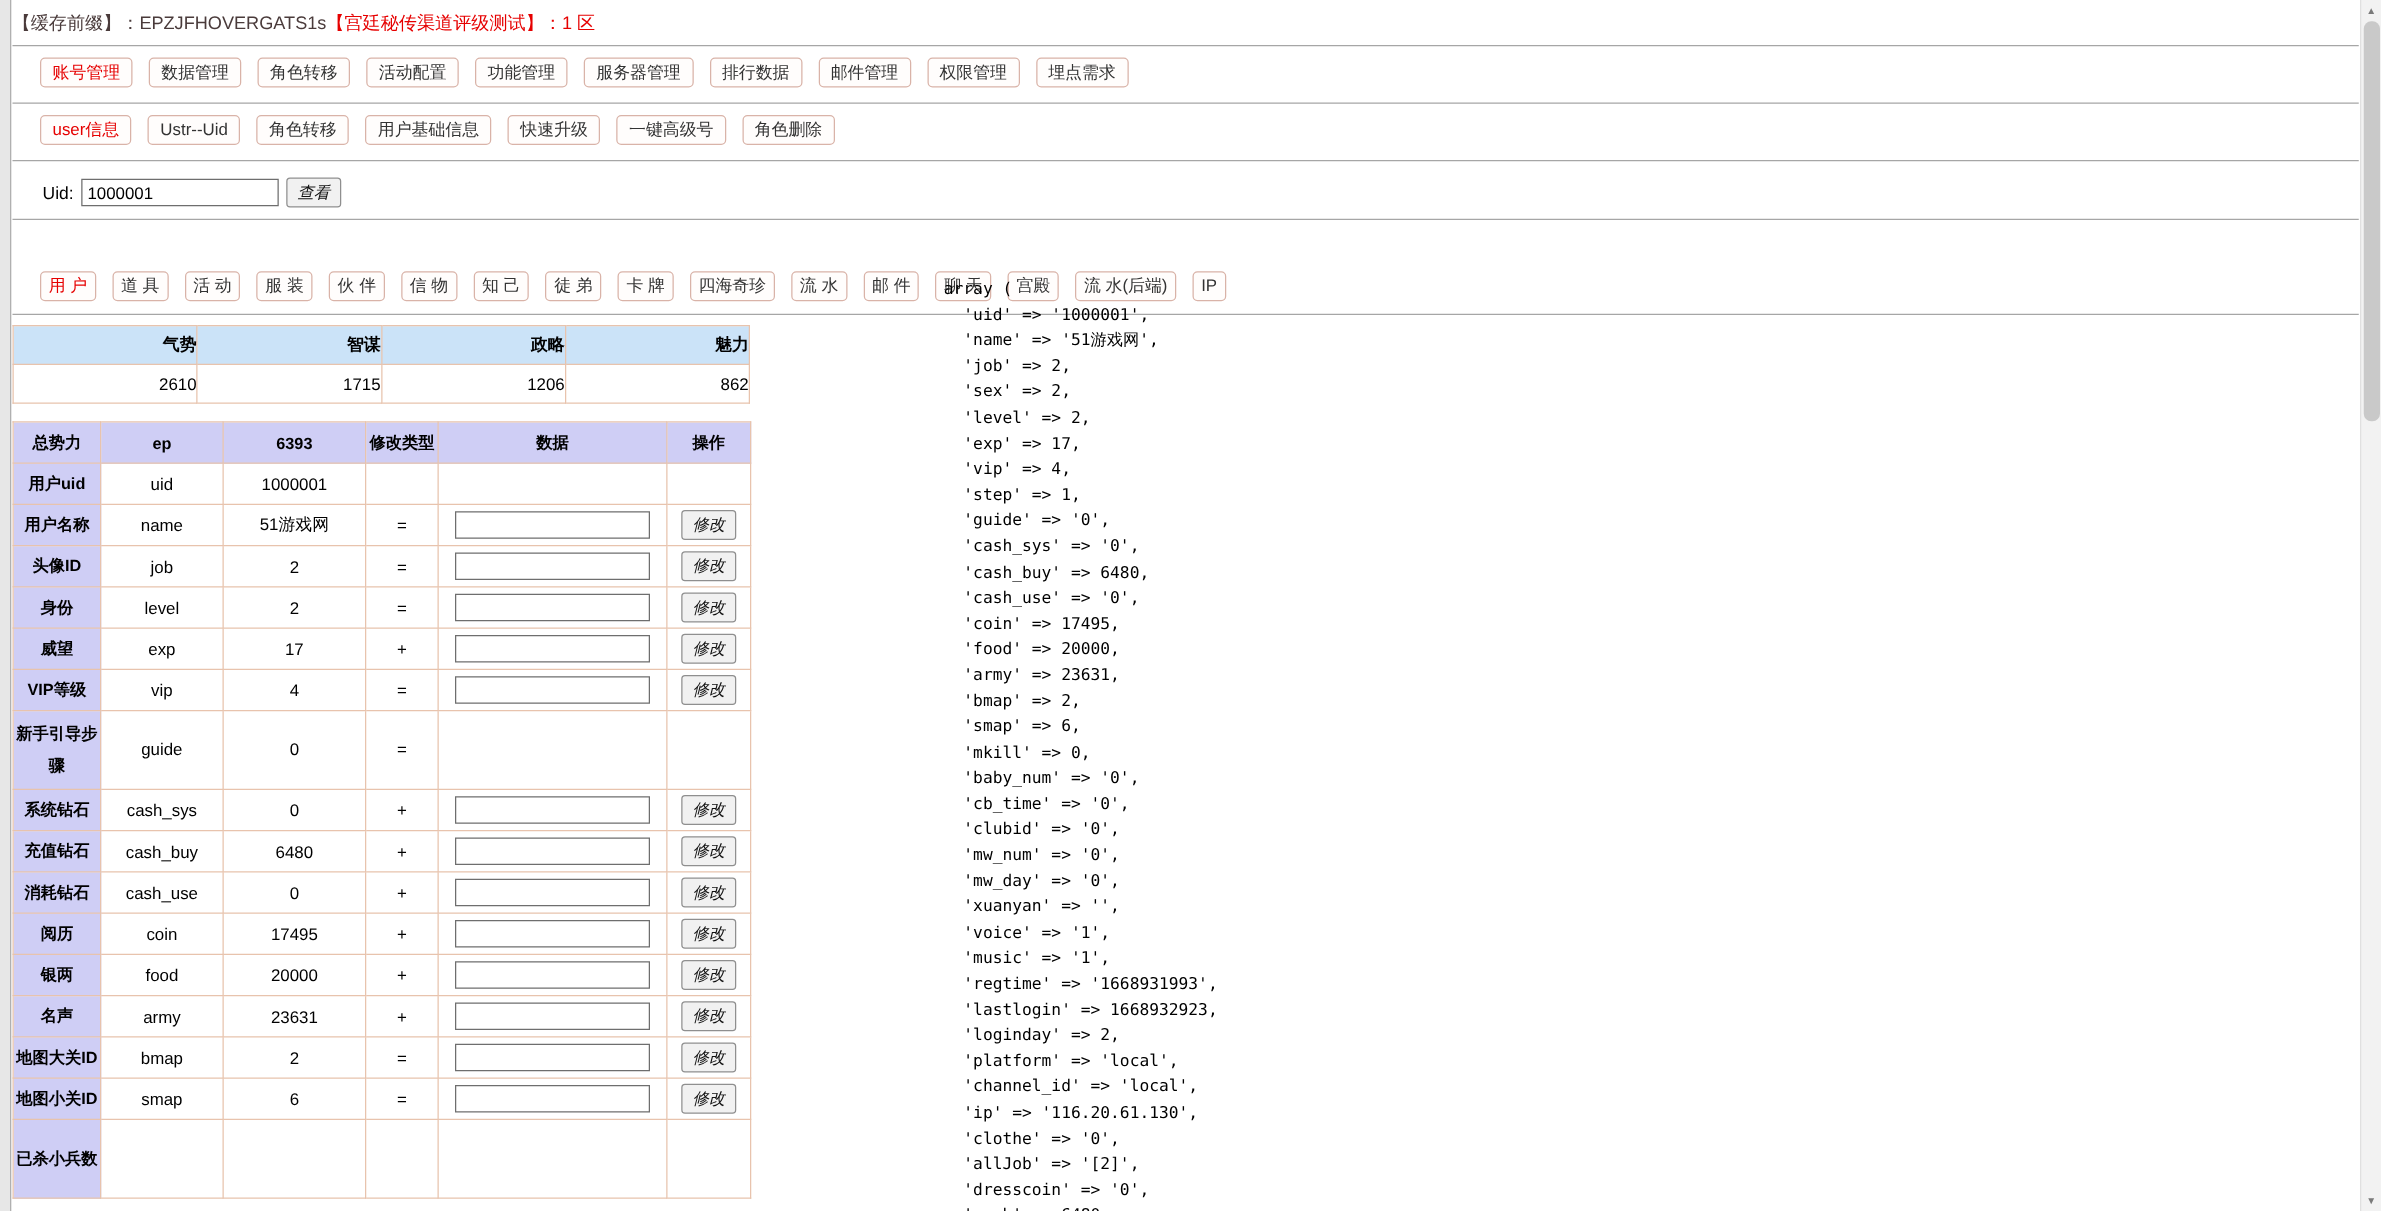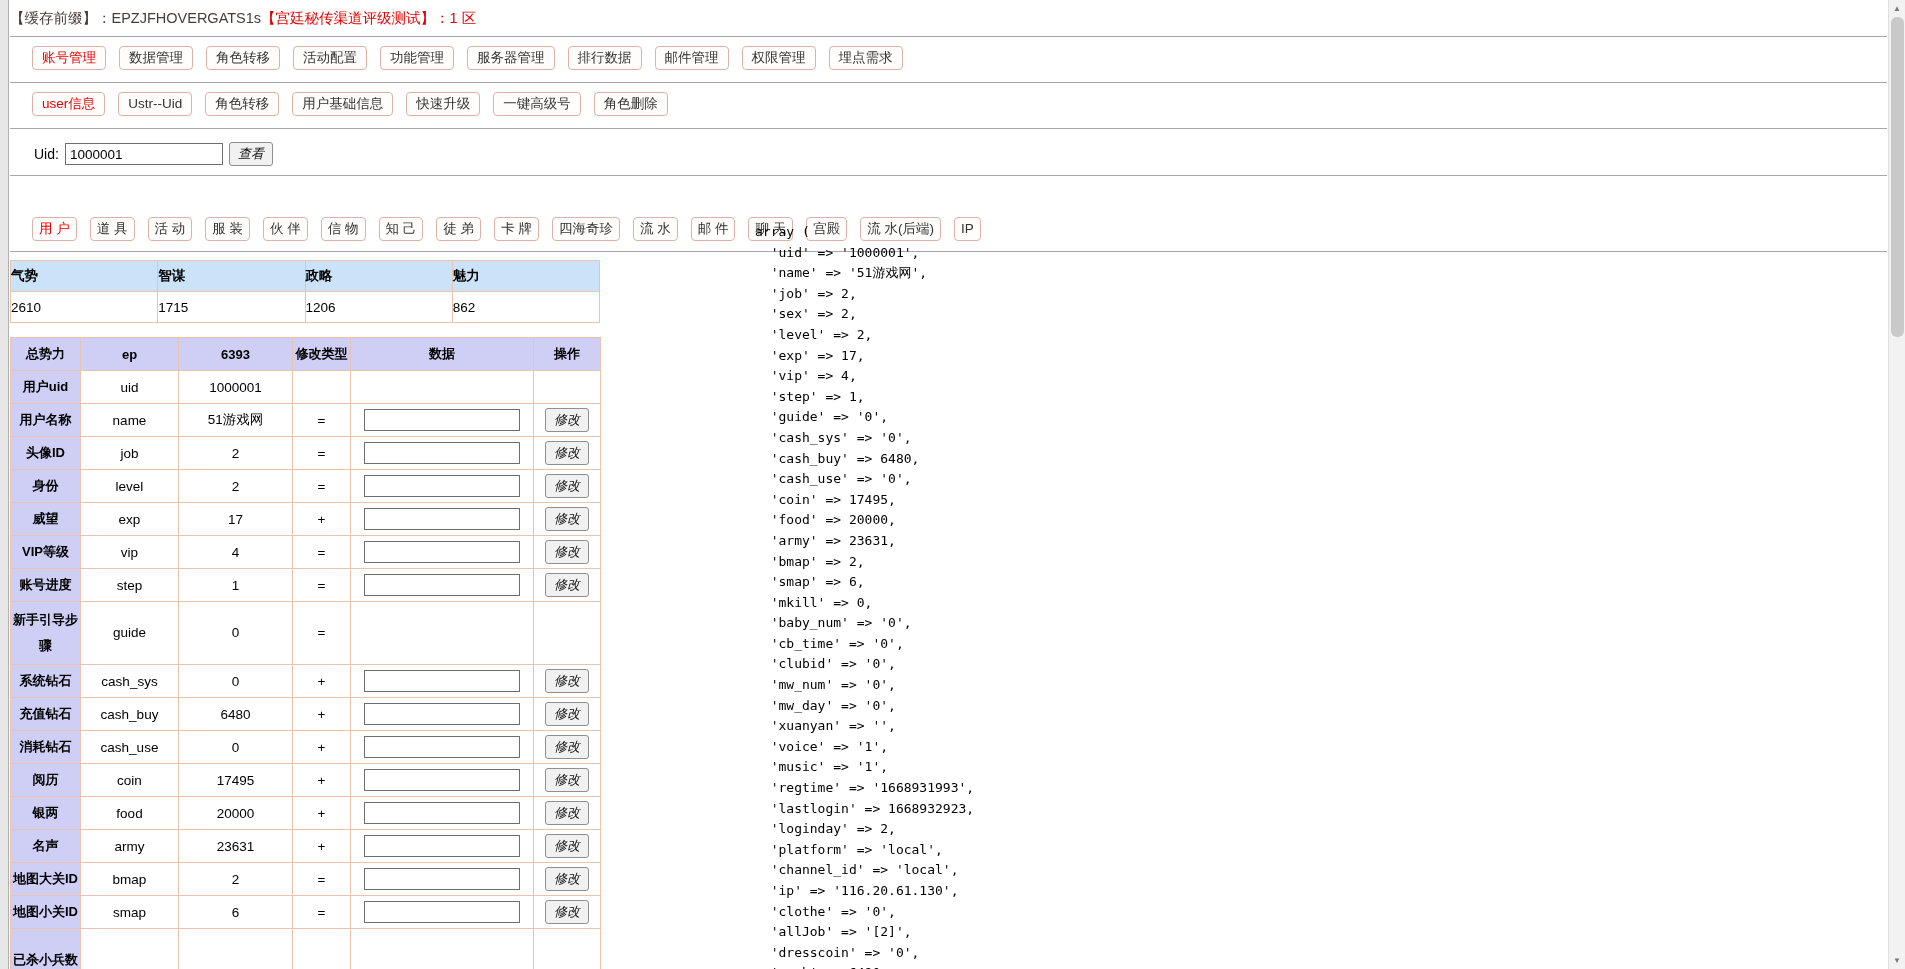--- a/index.html
+++ b/index.html
@@ -22,21 +22,21 @@
   .tabs-row .nav-btn{padding:3px 6px;margin-top:32px;}
   .uid-row{margin-top:12px;height:26px;display:flex;align-items:center;gap:6px;font-size:14px;margin-left:24px;}
   .uid-input{width:148px;height:20px;border:1px solid #6e6e6e;font-family:inherit;font-size:13.5px;padding:0 4px;}
   .sys-btn{
     font-family:inherit;font-size:13px;color:#111;height:24px;padding:2px 8px;
     background:var(--button-face,#f1f1f1);border:1px solid var(--button-border,#8f8f8f);
     border-radius:3px;cursor:pointer;white-space:nowrap;font-style:italic;
   }
   table{border-collapse:collapse;table-layout:fixed;}
   .stats-table{margin-top:8px;width:590px;font-size:13.5px;}
-  .stats-table th,.stats-table td{border:1px solid var(--table-border,#e8c3ad);height:30px;text-align:left;padding:0;}
+  .stats-table th,.stats-table td{border:1px solid var(--table-border,#e8c3ad);height:30px;text-align:right;padding:0;}
   .stats-table th{background:var(--stats-header-bg,#cbe3f8);font-weight:bold;}
   .main-table{margin-top:14px;width:590px;font-size:13.5px;}
   .main-table th,.main-table td{border:1px solid var(--table-border,#e8c3ad);height:32px;text-align:center;padding:0 2px;}
   .main-table thead th,.main-table tbody th{background:var(--main-header-bg,#cfcef5);font-weight:bold;font-size:13px;}
   .main-table tr.tall th,.main-table tr.tall td{height:62px;line-height:26px;}
   .cell-input{width:150px;height:18px;border:1px solid #6e6e6e;font-family:inherit;font-size:13px;}
   .array-panel{
     position:absolute;left:745px;top:222px;margin:0;
     font-family:"DejaVu Sans Mono",monospace;font-size:13px;line-height:20.6px;color:#000;
     white-space:pre;
@@ -194,28 +194,20 @@
           <td>exp</td>
           <td>17</td>
           <td>+</td>
           <td><input class="cell-input" style=""></td>
           <td><button class="sys-btn">修改</button></td>
         </tr>
         <tr>
           <th>VIP等级</th>
           <td>vip</td>
           <td>4</td>
-          <td>=</td>
-          <td><input class="cell-input" style=""></td>
-          <td><button class="sys-btn">修改</button></td>
-        </tr>
-        <tr>
-          <th>账号进度</th>
-          <td>step</td>
-          <td>1</td>
           <td>=</td>
           <td><input class="cell-input" style=""></td>
           <td><button class="sys-btn">修改</button></td>
         </tr>
         <tr class="tall">
           <th>新手引导步骤</th>
           <td>guide</td>
           <td>0</td>
           <td>=</td>
           <td></td>

